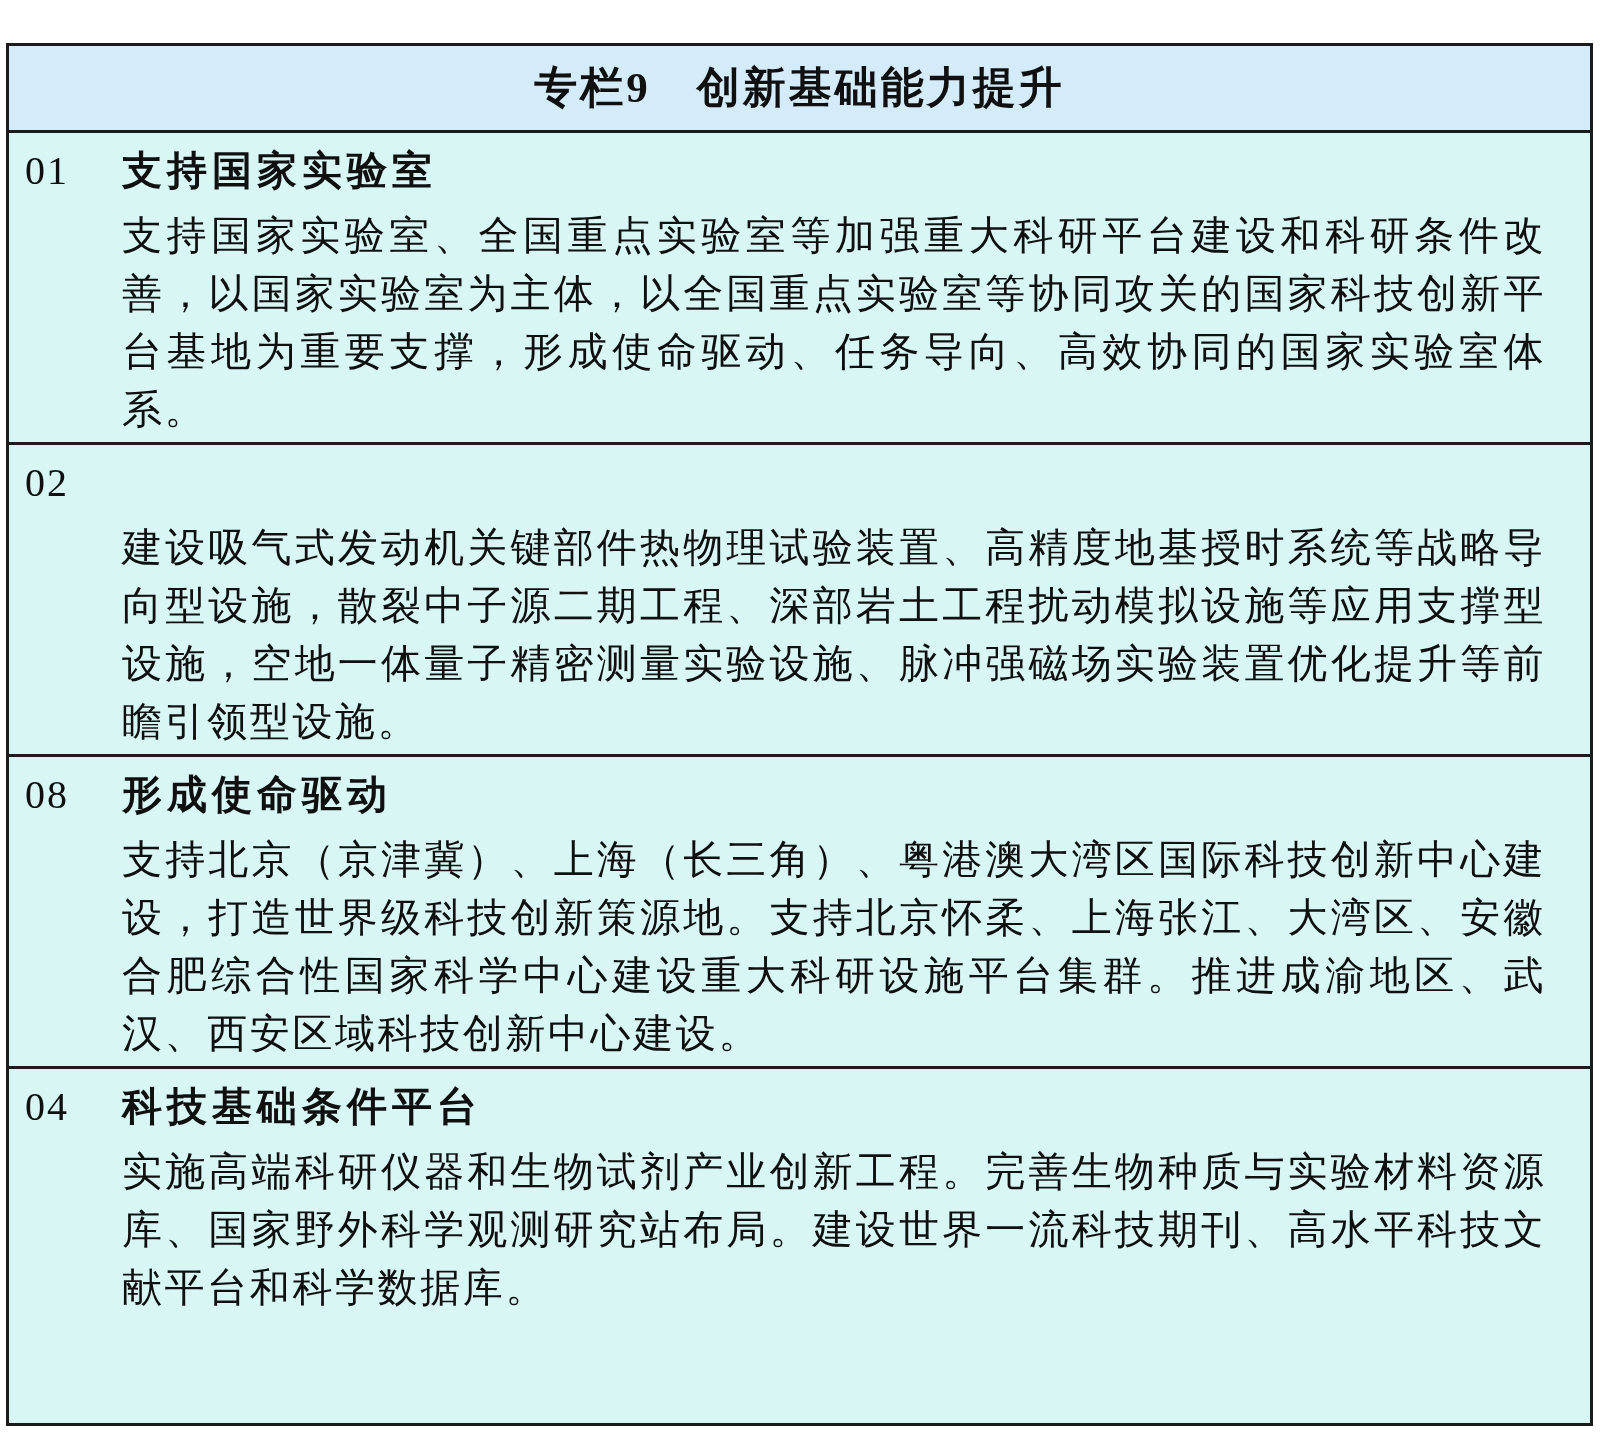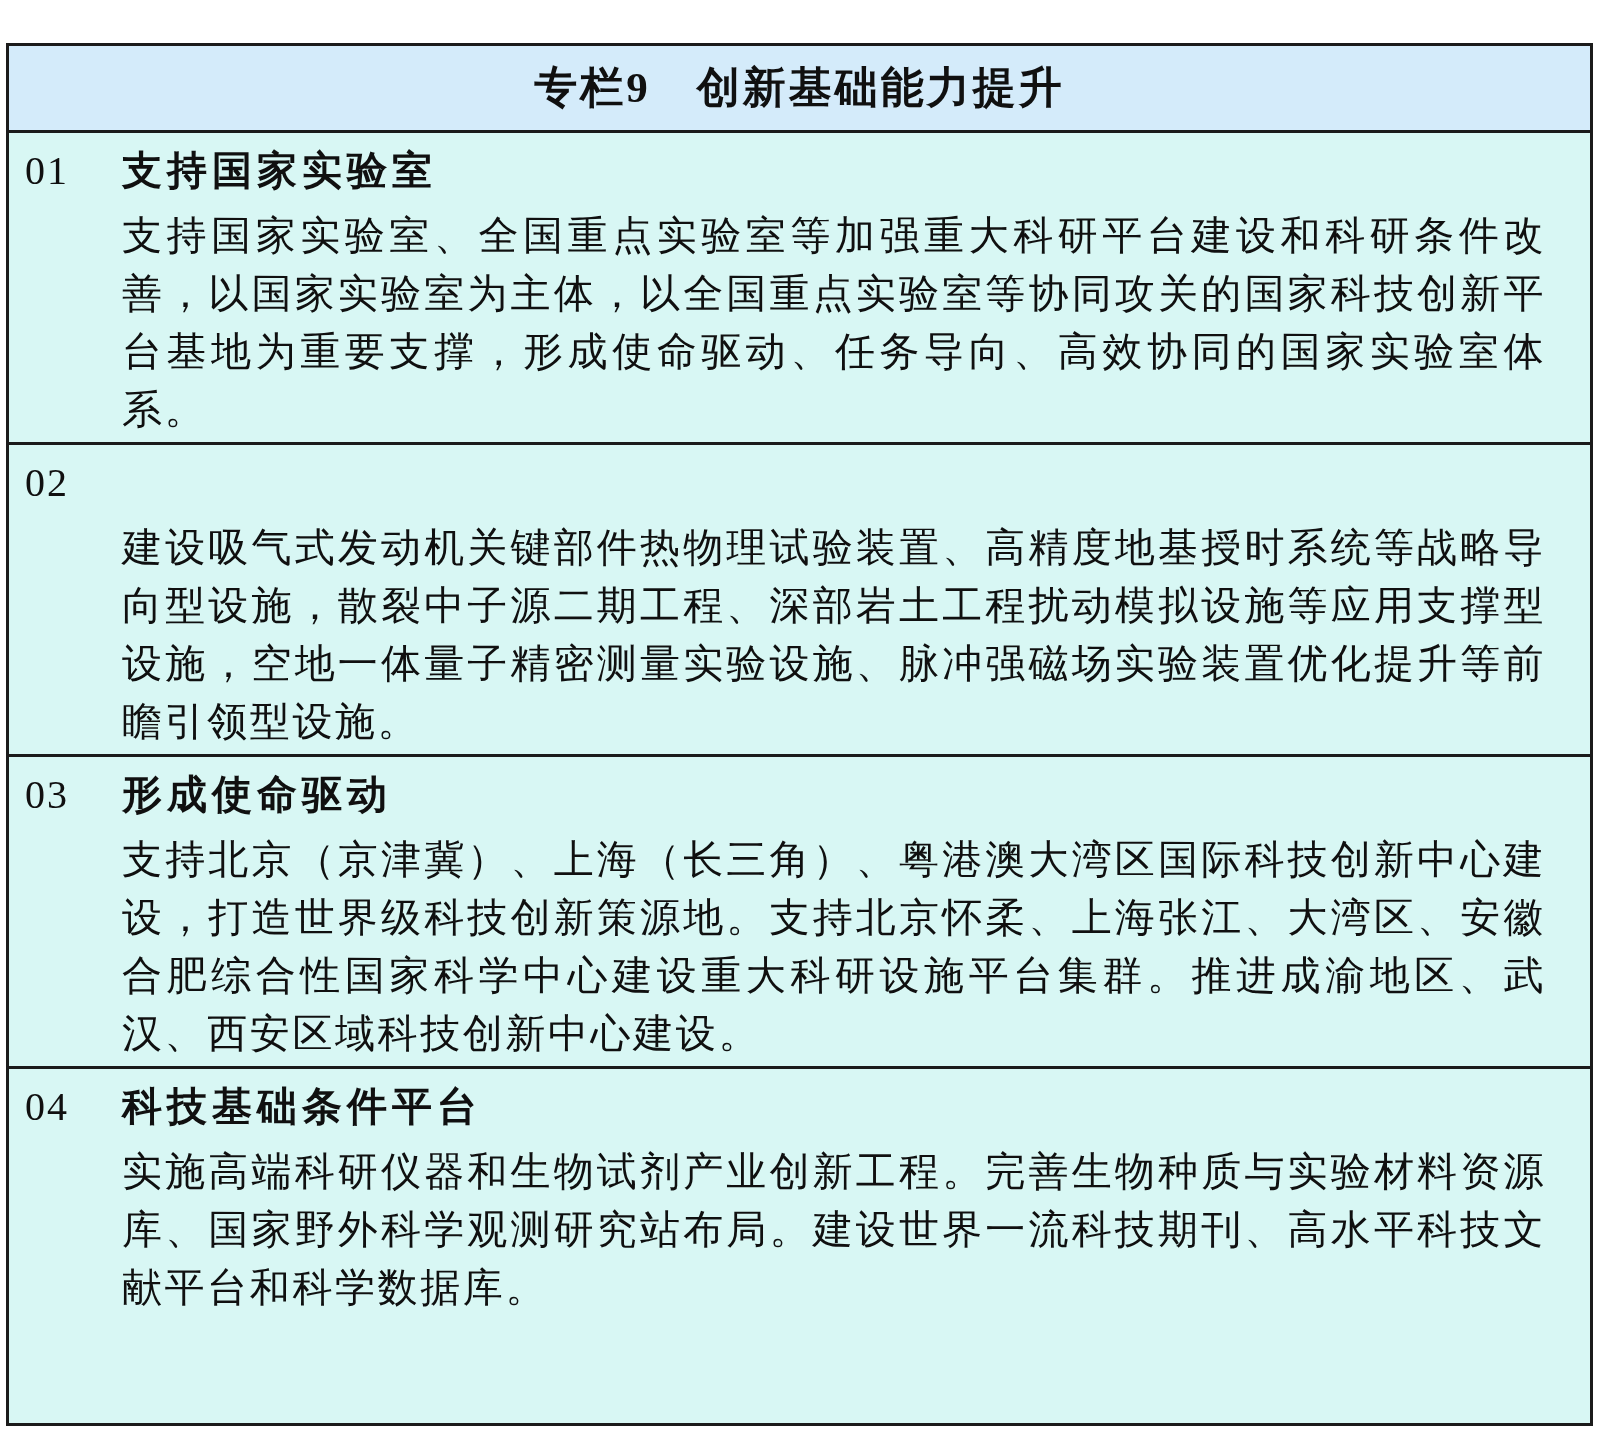--- a/index.html
+++ b/index.html
@@ -93,21 +93,21 @@
 
   <section class="sec">
     <div class="sec-heading">
       <span class="sec-num">02</span>
     </div>
     <p class="sec-body">建设吸气式发动机关键部件热物理试验装置、高精度地基授时系统等战略导向型设施，散裂中子源二期工程、深部岩土工程扰动模拟设施等应用支撑型设施，空地一体量子精密测量实验设施、脉冲强磁场实验装置优化提升等前瞻引领型设施。</p>
   </section>
 
   <section class="sec">
     <div class="sec-heading">
-      <span class="sec-num">03</span>
+      <span class="sec-num">08</span>
       <span class="sec-title">形成使命驱动</span>
     </div>
     <p class="sec-body">支持北京（京津冀）、上海（长三角）、粤港澳大湾区国际科技创新中心建设，打造世界级科技创新策源地。支持北京怀柔、上海张江、大湾区、安徽合肥综合性国家科学中心建设重大科研设施平台集群。推进成渝地区、武汉、西安区域科技创新中心建设。</p>
   </section>
 
   <section class="sec">
     <div class="sec-heading">
       <span class="sec-num">04</span>
       <span class="sec-title">科技基础条件平台</span>
     </div>

